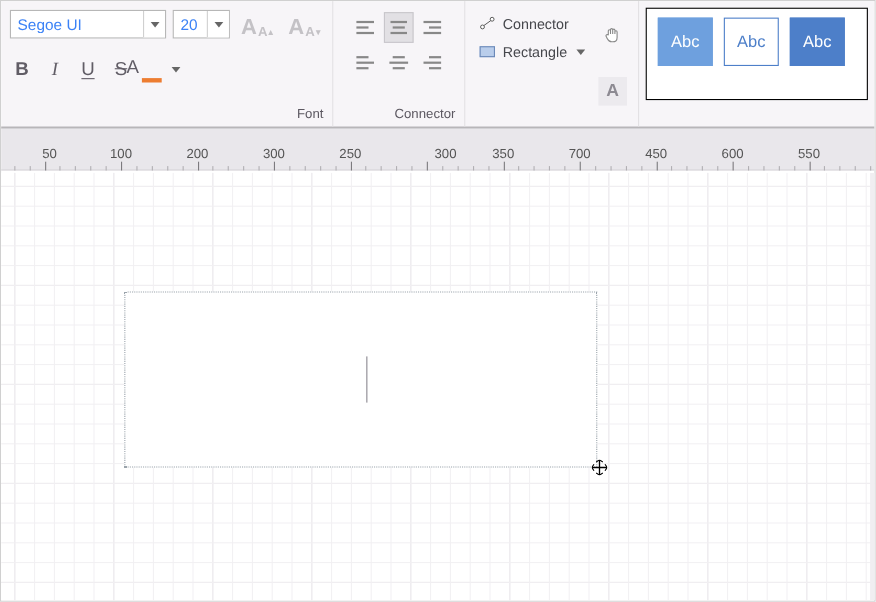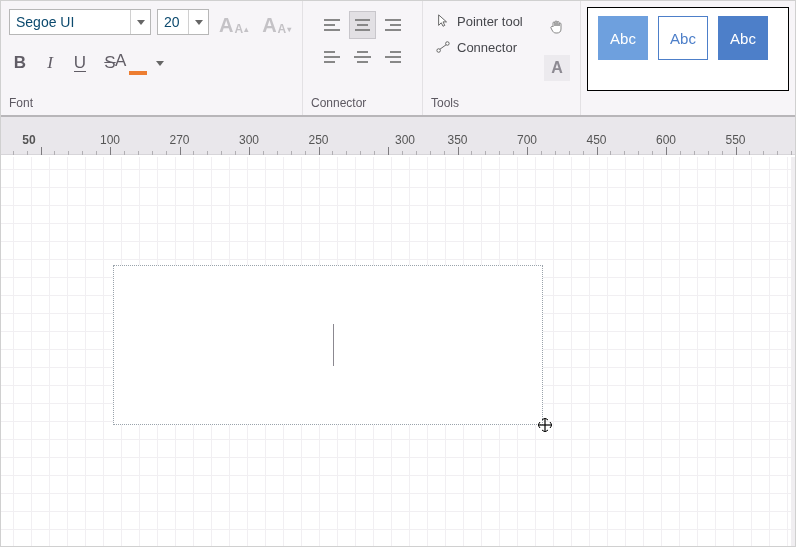--- a/index.html
+++ b/index.html
@@ -17,40 +17,40 @@
     padding: 6px 8px 2px 8px;
     border-right: 1px solid #e3e1e4;
     position: relative;
     display: flex;
     flex-direction: column;
   }
   .group-body { flex: 1; }
   .group-label {
     font-size: 12px;
     color: #5c5861;
-    text-align: left;
+    text-align: right;
     height: 20px;
     line-height: 20px;
   }
 
   
   .g-font { width: 302px; }
   .font-row1 { display: flex; gap: 6px; align-items: center; height: 30px; }
   .combo {
     display: flex;
     background: #fff;
     border: 1px solid #b7b7b7;
     height: 26px;
   }
   .combo-text {
     border: none;
     outline: none;
     padding: 0 6px;
     font-size: 14px;
-    color: #0c4a6e;
+    color: #3b82f6;
     background: transparent;
   }
   .font-name .combo-text { width: 120px; }
   .font-size .combo-text { width: 30px; }
   .combo-btn {
     width: 20px;
     border-left: 1px solid #d0d0d0;
     display: flex; align-items: center; justify-content: center;
     cursor: pointer;
     background: #ffffff;
@@ -278,62 +278,62 @@
     </div>
     <div class="group-label">Connector</div>
   </div>
 
   <div class="group g-tools">
     <div class="group-body tools-body">
       <div class="tool-col">
         <div class="tool-item">
           <span class="tool-icon">
             <svg viewBox="0 0 16 16" width="14" height="14">
-                <path d="M3 1 L3 13 L6 10 L8 14 L10 13 L8 9 L12 9 Z" fill="#fff" stroke="#555" stroke-width="1"></path>
-              </svg>
-          </span>
-          <span>Pointer tool</span>
-        </div>
-        <div class="tool-item">
-          <span class="tool-icon">
-            <svg viewBox="0 0 16 16" width="14" height="14">
                 <circle cx="3" cy="12" r="2" fill="#fff" stroke="#555"></circle>
                 <circle cx="13" cy="4" r="2" fill="#fff" stroke="#555"></circle>
                 <path d="M4.5 10.5 L11.5 5.5" stroke="#555" stroke-width="1"></path>
               </svg>
           </span>
           <span>Connector</span>
         </div>
+        <div class="tool-item">
+          <span class="tool-icon">
+              <div class="rect-ic"></div>
+            </span>
+          <span>Rectangle</span>
+          <span style="margin-left:2px">
+              <div class="chev-down"></div>
+            </span>
+        </div>
       </div>
       <div class="sidecol">
         <div>
           <svg class="pan-ic" viewBox="0 0 16 16">
               <path d="M4 8 V4 a1 1 0 0 1 2 0 V7 V3 a1 1 0 0 1 2 0 V7 V3.5 a1 1 0 0 1 2 0 V7 V5 a1 1 0 0 1 2 0 V10 c0 3 -2 4 -4 4 h-1 c-2 0 -3 -1 -4 -3 l-1 -2 a1 1 0 0 1 2 -1 z" fill="#fff" stroke="#888" stroke-width="1"></path>
             </svg>
         </div>
         <div class="txt-A">A</div>
       </div>
     </div>
-    <div class="group-label">Tools</div>
   </div>
 
   <div class="g-styles">
     <div class="style-chip chip1">Abc</div>
     <div class="style-chip chip2">Abc</div>
     <div class="style-chip chip3">Abc</div>
   </div>
 </div>
 
 <div class="ruler-zone">
   <div class="ruler" id="ruler">
-      <div class="r-num" style="left: 28px; font-weight: bold;">50</div>
+      <div class="r-num" style="left: 44px;">50</div>
       <div class="r-tick major" style="left: 39.5px;"></div>
       <div class="r-num" style="left: 109px;">100</div>
       <div class="r-tick major" style="left: 109px;"></div>
-      <div class="r-num" style="left: 178.5px;">270</div>
+      <div class="r-num" style="left: 178.5px;">200</div>
       <div class="r-tick major" style="left: 178.5px;"></div>
       <div class="r-num" style="left: 248px;">300</div>
       <div class="r-tick major" style="left: 248px;"></div>
       <div class="r-num" style="left: 317.5px;">250</div>
       <div class="r-tick major" style="left: 317.5px;"></div>
       <div class="r-num" style="left: 404px;">300</div>
       <div class="r-tick major" style="left: 387px;"></div>
       <div class="r-num" style="left: 456.5px;">350</div>
       <div class="r-tick major" style="left: 456.5px;"></div>
       <div class="r-num" style="left: 526px;">700</div>

